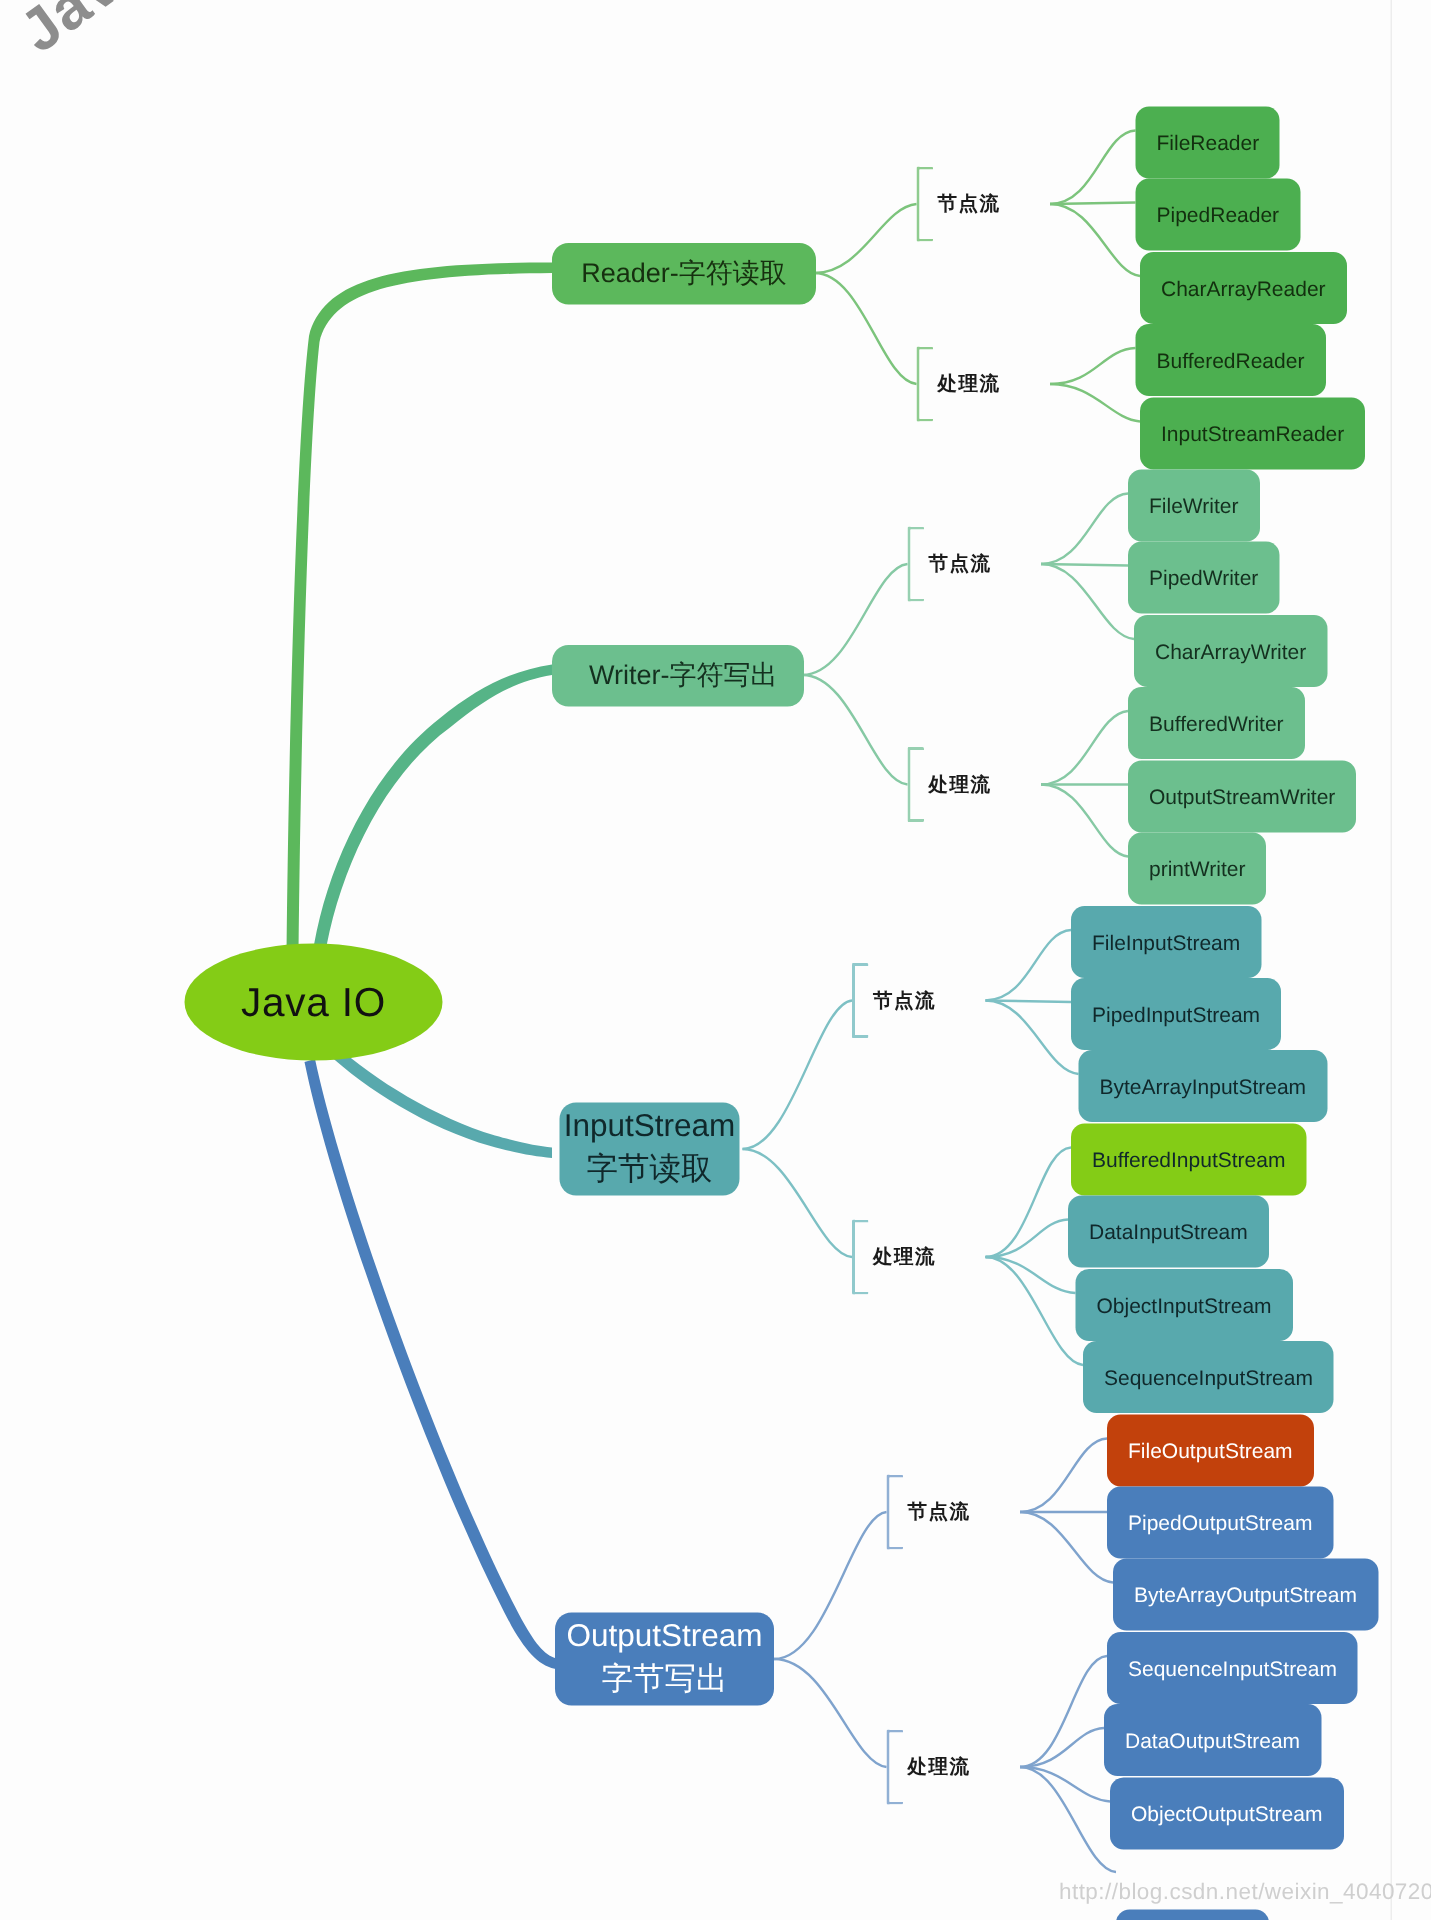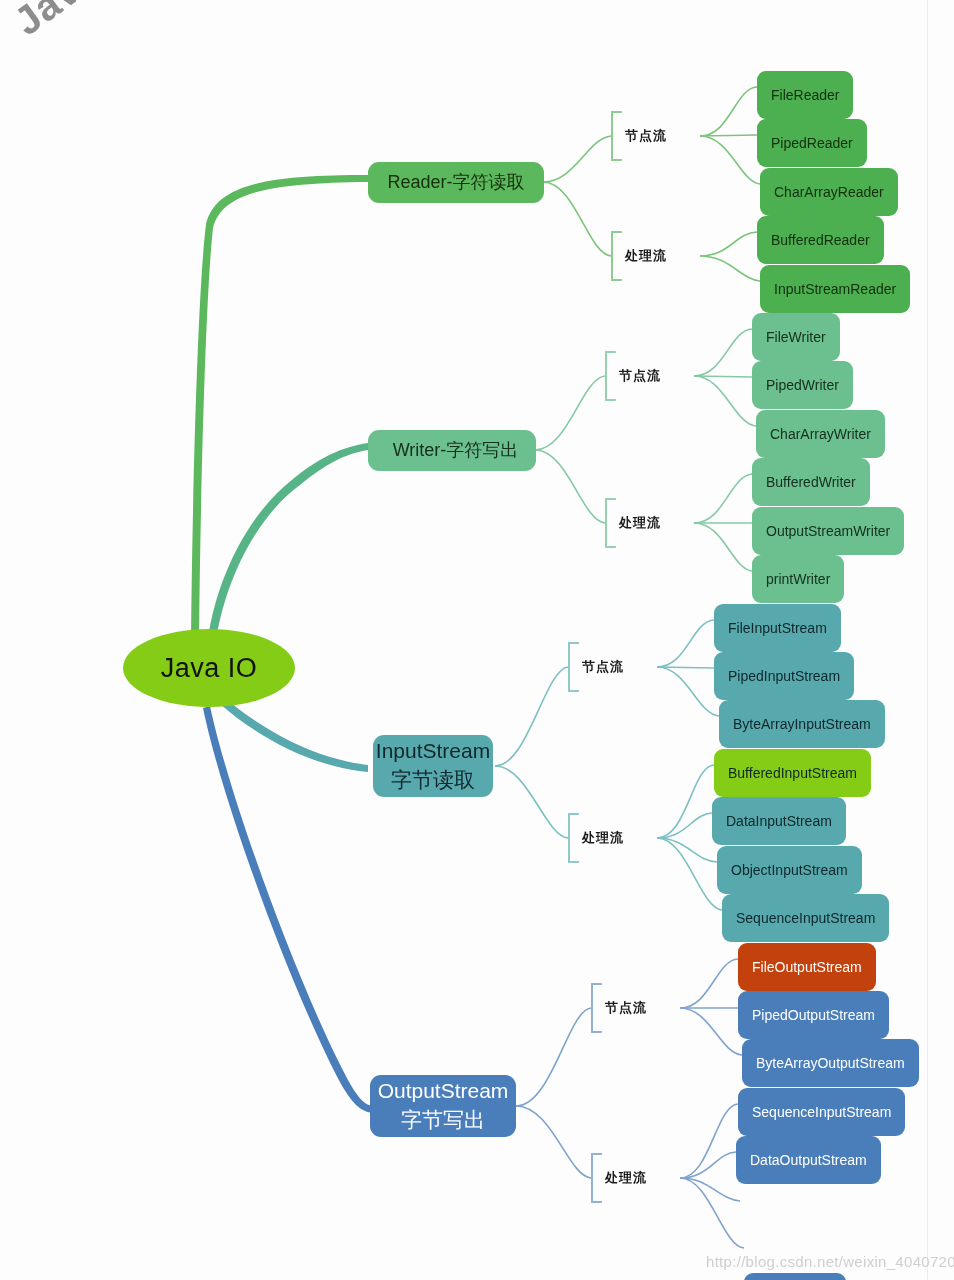--- a/index.html
+++ b/index.html
@@ -271,20 +271,23 @@
     </div>
   <div class="leaf" style="left:742px;top:1039px;background:#4a7ebb;color:#ffffff;">
     <span>ByteArrayOutputStream</span>
     </div>
   <div class="leaf" style="left:738px;top:1088px;background:#4a7ebb;color:#ffffff;">
     <span>SequenceInputStream</span>
     </div>
   <div class="leaf" style="left:736px;top:1136px;background:#4a7ebb;color:#ffffff;">
     <span>DataOutputStream</span>
     </div>
+  <div class="leaf" style="left:740px;top:1185px;background:#4a7ebb;color:#ffffff;">
+    <span>ObjectOutputStream</span>
+    </div>
   <div class="leaf" style="left:744px;top:1233px;background:#4a7ebb;color:#ffffff;margin-top:40px;">
     <span>PrintStream</span>
     </div>
 
   <div class="wm-top">JavaGuide</div>
   <div class="wm-bottom">http://blog.csdn.net/weixin_40407203</div>
 
 </div>
 
 </body></html>

